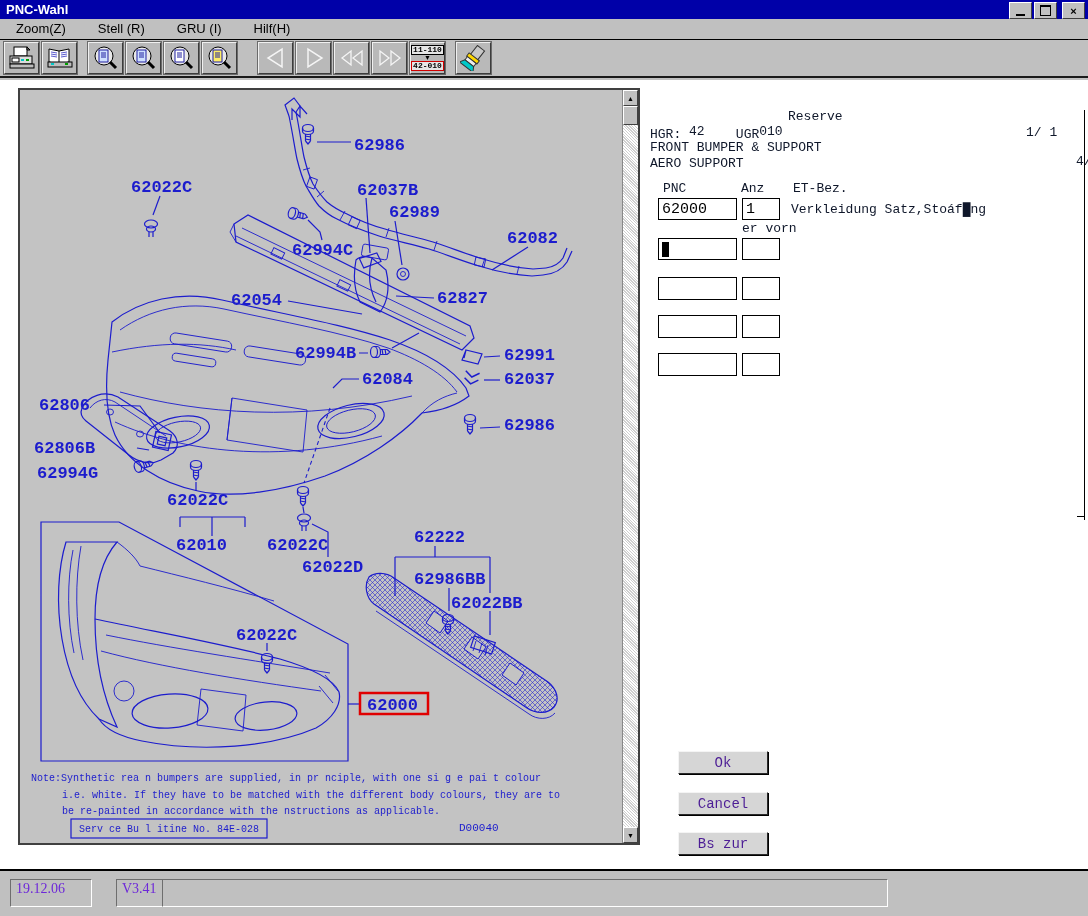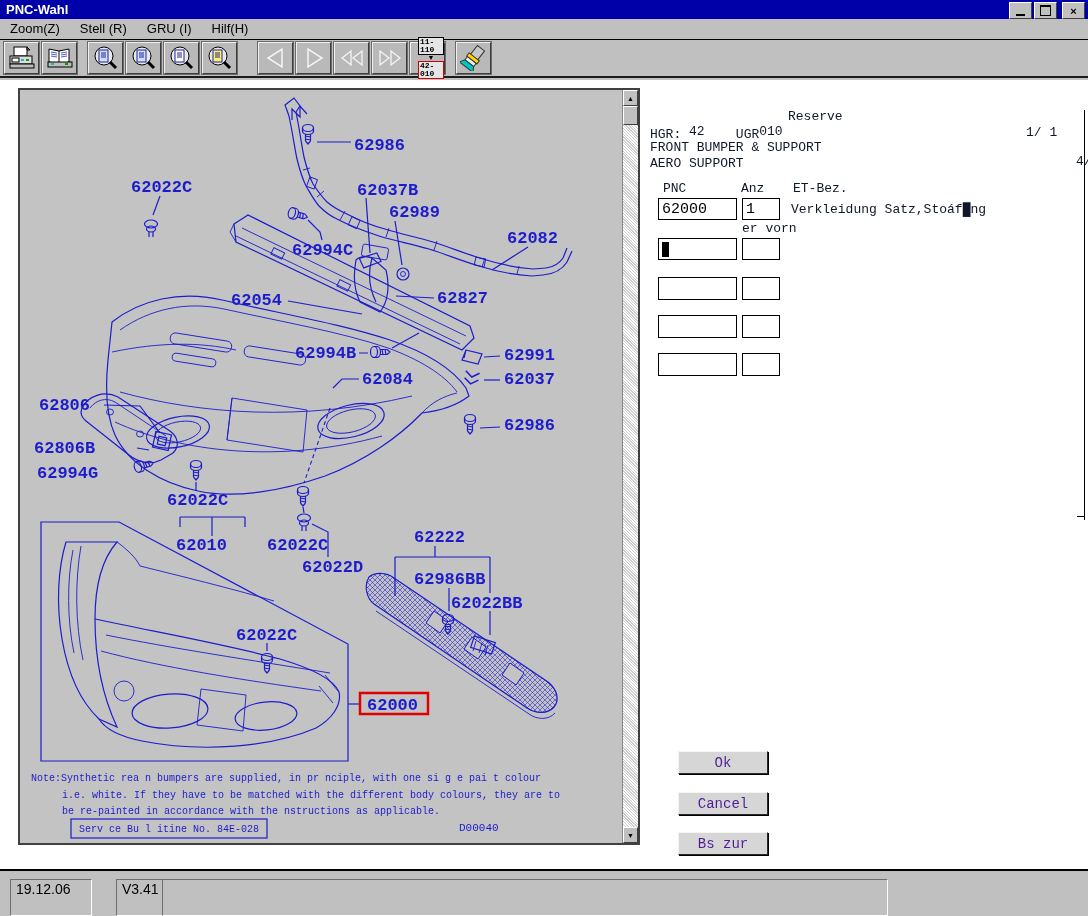--- a/index.html
+++ b/index.html
@@ -11,28 +11,28 @@
   .title-text{color:#fff;font-weight:bold;font-size:13px;padding-left:6px;}
   .winbtns{position:absolute;right:3px;top:2px;display:flex;gap:2px;}
   .winbtn{width:21px;height:15px;background:#c0c0c0;border:1px solid;border-color:#fff #404040 #404040 #fff;
           display:flex;align-items:center;justify-content:center;font-size:11px;font-weight:bold;color:#000;}
   .winbtn .minbar{width:9px;height:2px;background:#000;margin-top:8px;}
   .winbtn .maxbox{width:9px;height:8px;border:1px solid #000;border-top-width:2px;}
   .winbtn.closeb{margin-left:3px;}
   
   .menubar{position:absolute;left:0;top:19px;width:1088px;height:20px;background:#c0c0c0;
            border-bottom:1px solid #000;display:flex;align-items:center;font-size:13px;color:#000;}
-  .menuitem{padding:0 10px;height:18px;line-height:18px;}
+  .menuitem{padding:0 16px;height:18px;line-height:18px;}
   
   .toolbar{position:absolute;left:0;top:40px;width:1088px;height:38px;background:#c0c0c0;
            border-bottom:2px solid #1a1a1a;display:flex;align-items:center;padding-left:4px;box-sizing:border-box;}
   .tbtn{width:35px;height:32px;background:#b9b9b9;border:1px solid;border-color:#f0f0f0 #3c3c3c #3c3c3c #f0f0f0;
         box-shadow:0 0 0 1px #6a6a6a;margin-right:3px;display:flex;align-items:center;justify-content:center;box-sizing:border-box;}
   .tgap{width:8px;} .tgap2{width:18px;}
-  .badge{display:flex;flex-direction:column;align-items:center;line-height:1;padding-left:7px;}
+  .badge{display:flex;flex-direction:column;align-items:center;line-height:1;}
   .badge .b1,.badge .b2{font-family:"Liberation Mono",monospace;font-size:8px;font-weight:bold;
         background:#e6e6e6;padding:0 1px;border:1px solid #000;}
   .badge .b2{border-color:#d00000;}
   .badge .arr{font-size:7px;line-height:6px;}
   
   .client{position:absolute;left:0;top:80px;width:1088px;height:789px;background:#fff;}
   .diagram-frame{position:absolute;left:18px;top:8px;width:622px;height:757px;border:2px solid #404040;
                  background:#c3c3c3;box-sizing:border-box;display:flex;}
   .diagram-svg{width:602px;height:753px;display:block;}
   
@@ -55,22 +55,22 @@
   .inbox{position:absolute;border:1px solid #000;background:#fff;box-sizing:border-box;
          font-family:"Liberation Mono",monospace;font-size:15px;padding:2px 3px;}
   .caret{width:7px;height:15px;background:#000;margin-top:1px;}
   .pbtn{position:absolute;left:678px;width:90px;height:23px;background:#d6d6d6;
         border:1px solid;border-color:#f4f4f4 #2a2a2a #2a2a2a #f4f4f4;box-shadow:1px 1px 0 #000;
         font-family:"Liberation Mono",monospace;font-size:14px;color:#4c1d95;
         display:flex;align-items:center;justify-content:center;box-sizing:border-box;margin-top:12px;}
   .vline{position:absolute;background:#000;}
   
   .statusbar{position:absolute;left:0;top:869px;width:1088px;height:47px;background:#c0c0c0;border-top:2px solid #000;box-sizing:border-box;}
-  .sunk{position:absolute;top:8px;height:37px;border:1px solid;border-color:#6e6e6e #fff #fff #6e6e6e;
-        background:#c0c0c0;font-family:Liberation Sans, sans-serif;font-size:14px;color:#000000;
+  .sunk{position:absolute;top:8px;height:28px;border:1px solid;border-color:#6e6e6e #fff #fff #6e6e6e;
+        background:#c0c0c0;font-family:Liberation Serif, serif;font-size:14px;color:#6d28d9;
         padding:1px 5px;box-sizing:border-box;white-space:pre;}
 </style>
 </head>
 <body>
 
 <div class="app">
 
   <div class="titlebar">
     <span class="title-text">PNC-Wahl</span>
     <div class="winbtns">

